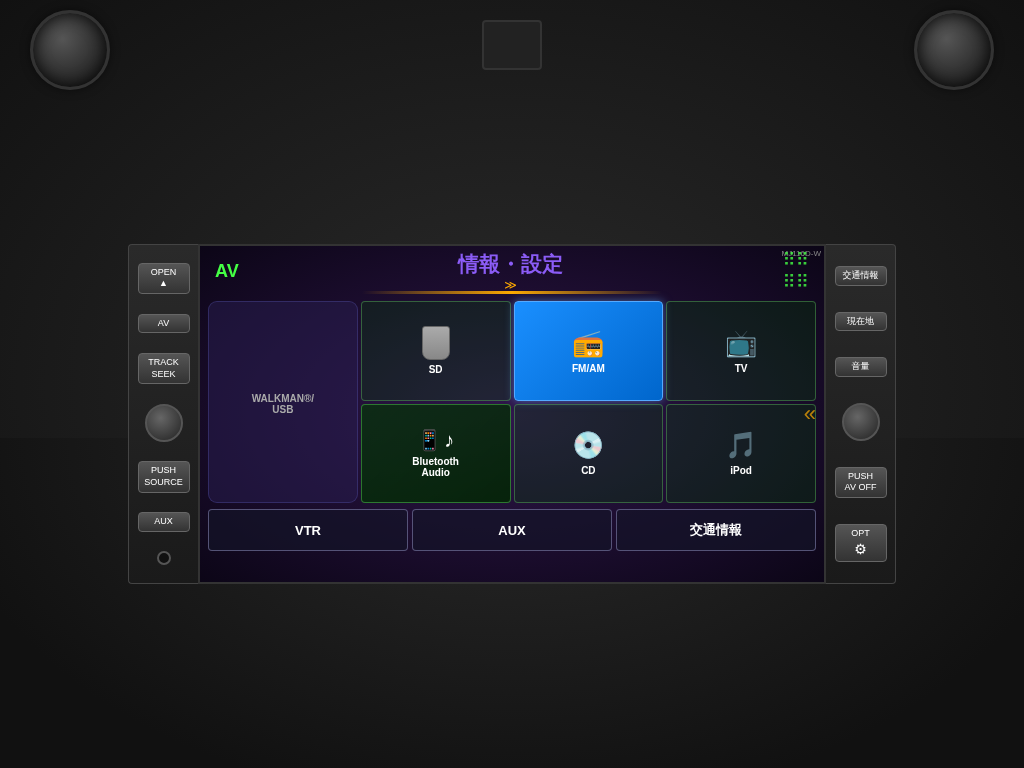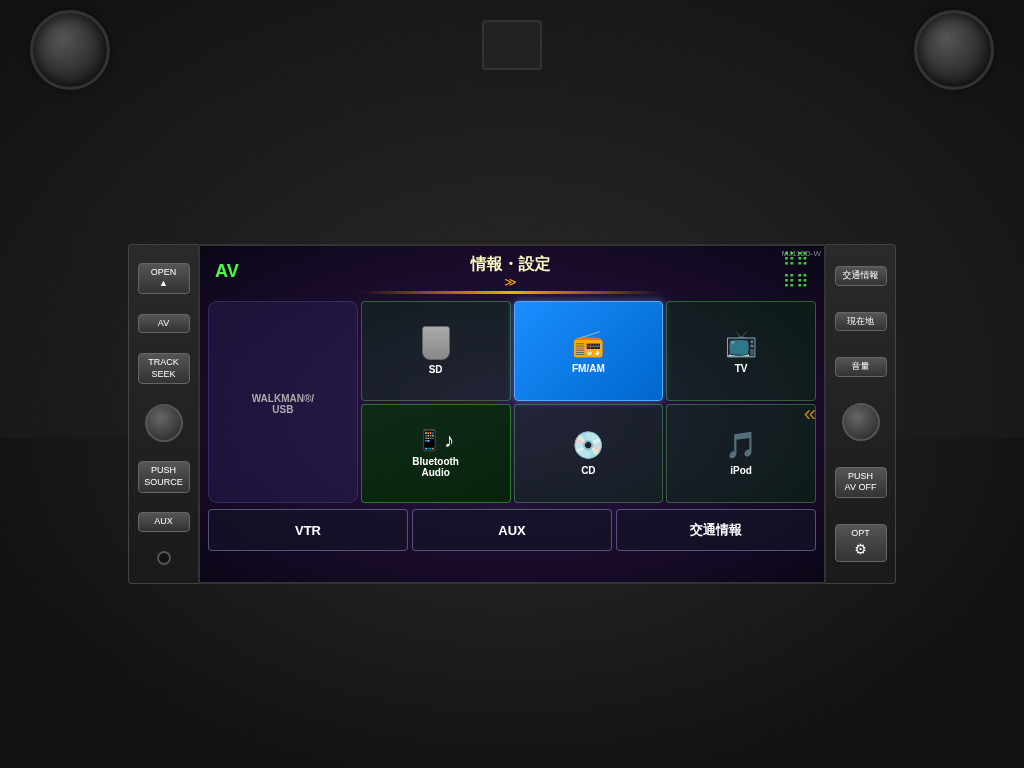--- a/index.html
+++ b/index.html
@@ -136,22 +136,22 @@
       font-weight: bold;
     }
 
     .title-section {
       display: flex;
       flex-direction: column;
       align-items: center;
     }
 
     .screen-title {
-      color: #fef9c3;
-      font-size: 16px;
+      color: #8b5cf6;
+      font-size: 21px;
       font-weight: bold;
     }
 
     .title-arrow {
       color: #ffaa00;
       font-size: 12px;
     }
 
     .title-decoration {
       position: absolute;

